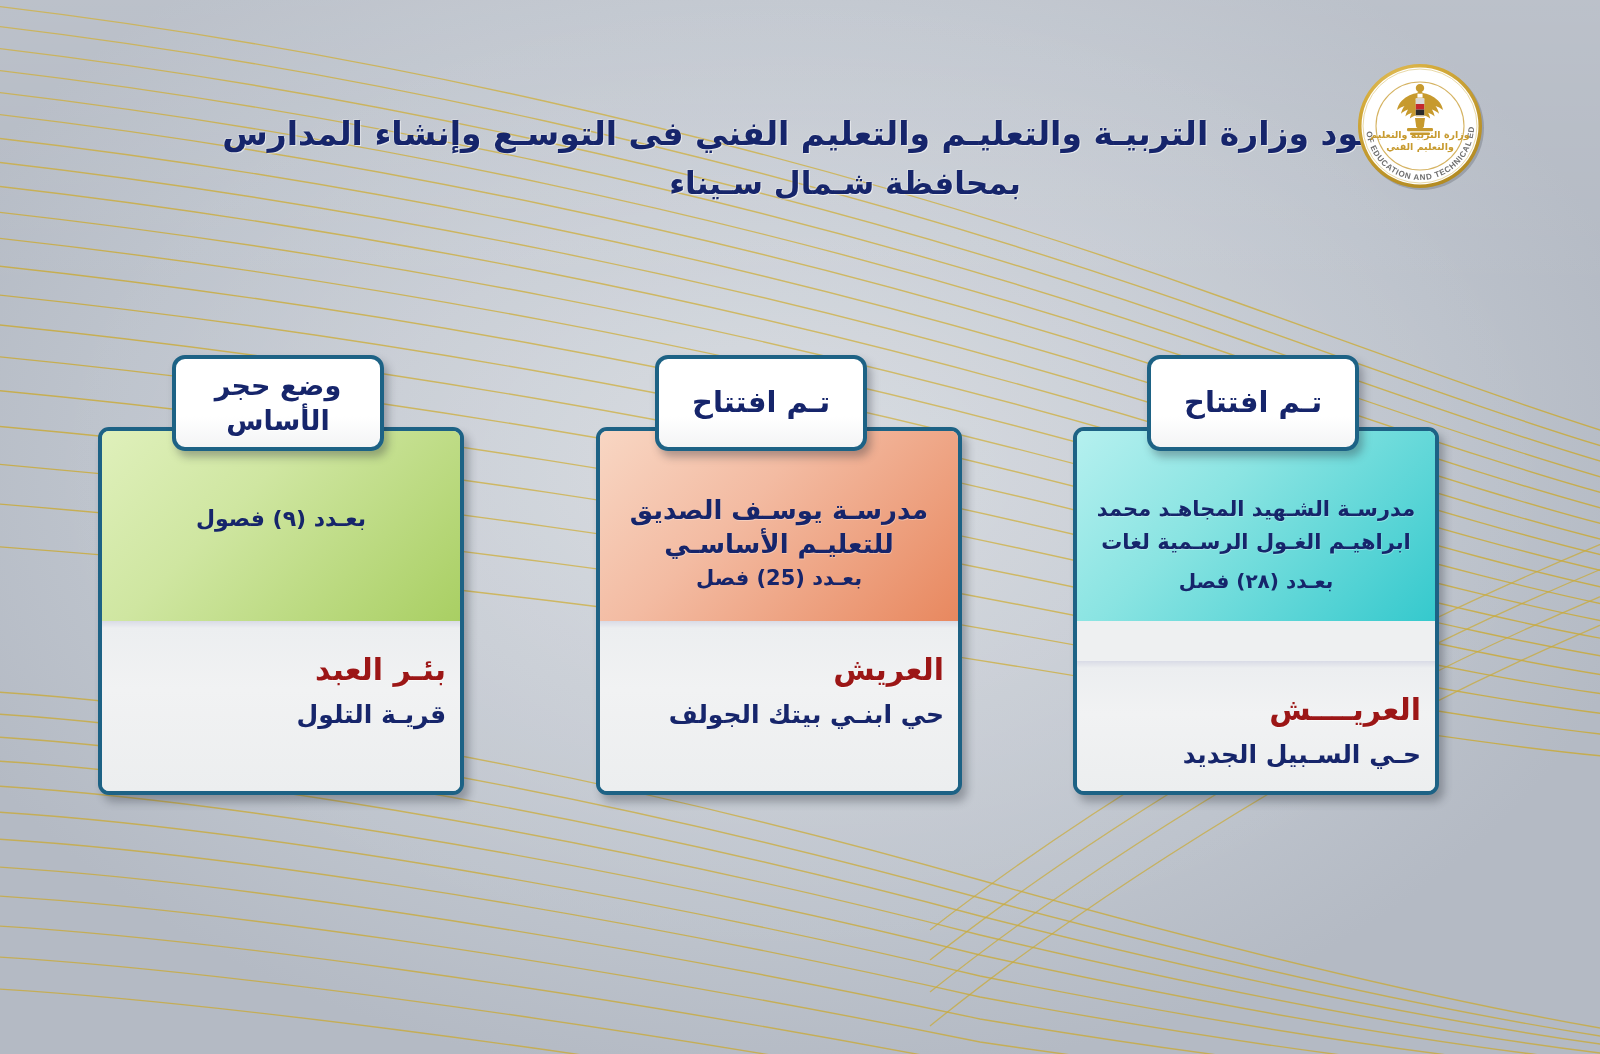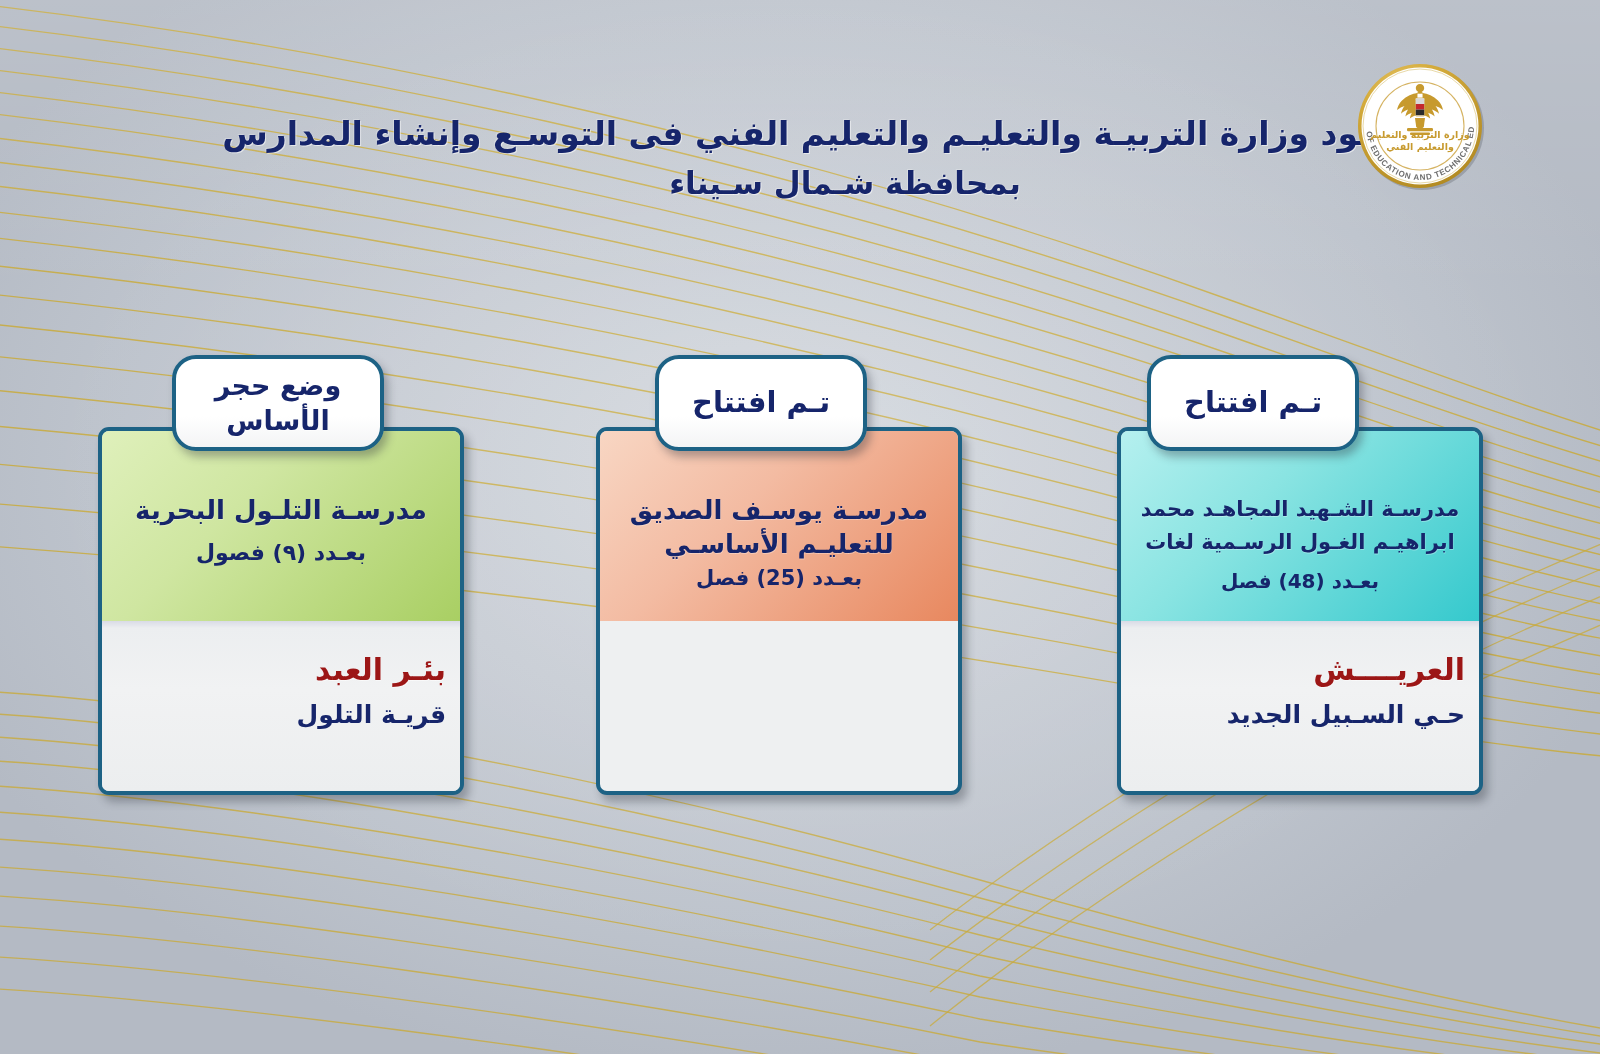--- a/index.html
+++ b/index.html
@@ -90,21 +90,21 @@
     border-radius: 11px;
     border: 4px solid #1d6285;
     background: #eef0f1;
     box-shadow: 5px 7px 9px rgba(40,45,55,0.33);
     overflow: hidden;
     display: flex;
     flex-direction: column;
   }
   #card-0 { left: 98px;  }
   #card-1 { left: 596px; }
-  #card-2 { left: 1117px; }
+  #card-2 { left: 1073px; gap: 40px; }
 
   .card-top {
     position: relative;
     height: 190px;
     padding: 62px 18px 10px 18px;
     display: flex;
     flex-direction: column;
     justify-content: flex-start;
     align-items: center;
     text-align: center;
@@ -157,21 +157,21 @@
   }
 
   
   .badge {
     position: absolute;
     top: 0;
     width: 212px;
     min-height: 96px;
     background: linear-gradient(to bottom, #ffffff 0%, #ffffff 65%, #f3f4f5 100%);
     border: 4px solid #1d6285;
-    border-radius: 24px;
+    border-radius: 13px;
     box-shadow: 4px 6px 8px rgba(40,45,55,0.34);
     display: flex;
     align-items: center;
     justify-content: center;
     text-align: center;
     direction: rtl;
     padding: 8px 20px;
     z-index: 5;
   }
   #badge-0 { left: 172px; }
@@ -294,46 +294,49 @@
       <text x="66" y="78" text-anchor="middle" font-family="'DejaVu Sans', sans-serif" font-size="9.5" font-weight="bold" fill="#c79a2e" direction="rtl">وزارة التربية والتعليم</text>
       <text x="66" y="90" text-anchor="middle" font-family="'DejaVu Sans', sans-serif" font-size="9.5" font-weight="bold" fill="#c79a2e" direction="rtl">والتعليم الفني</text>
     </svg>
   </div>
 </div>
 
 <div id="cards-row">
 
   <div class="card" id="card-0">
     <div class="card-top card-0-top">
-      <div class="school-name">مدرسـة التلـول البحرية</div>
       <div class="school-classes">بعـدد (٩) فصول</div>
     </div>
     <div class="card-bottom">
       <div class="city-name">بئـر العبد</div>
       <div class="district-name">قريـة التلول</div>
     </div>
   </div>
   <div class="badge" id="badge-0">
     <div class="badge-label">وضع  حجر الأساس</div>
   </div>
 
   <div class="card" id="card-1">
     <div class="card-top card-1-top">
       <div class="school-name">مدرسـة يوسـف الصديق للتعليـم الأساسـي</div>
       <div class="school-classes">بعـدد (25) فصل</div>
     </div>
+    <div class="card-bottom">
+      <div class="city-name">العريش</div>
+      <div class="district-name">حي ابنـي بيتك الجولف</div>
+    </div>
   </div>
   <div class="badge" id="badge-1">
     <div class="badge-label">تـم افتتاح</div>
   </div>
 
   <div class="card" id="card-2">
     <div class="card-top card-2-top">
       <div class="school-name">مدرسـة الشـهيد المجاهـد محمد ابراهيـم الغـول الرسـمية لغات</div>
-      <div class="school-classes">بعـدد (48) فصل</div>
+      <div class="school-classes">بعـدد (٢٨) فصل</div>
     </div>
     <div class="card-bottom">
       <div class="city-name">العريــــش</div>
       <div class="district-name">حـي السـبيل الجديد</div>
     </div>
   </div>
   <div class="badge" id="badge-2">
     <div class="badge-label">تـم افتتاح</div>
   </div>
 

